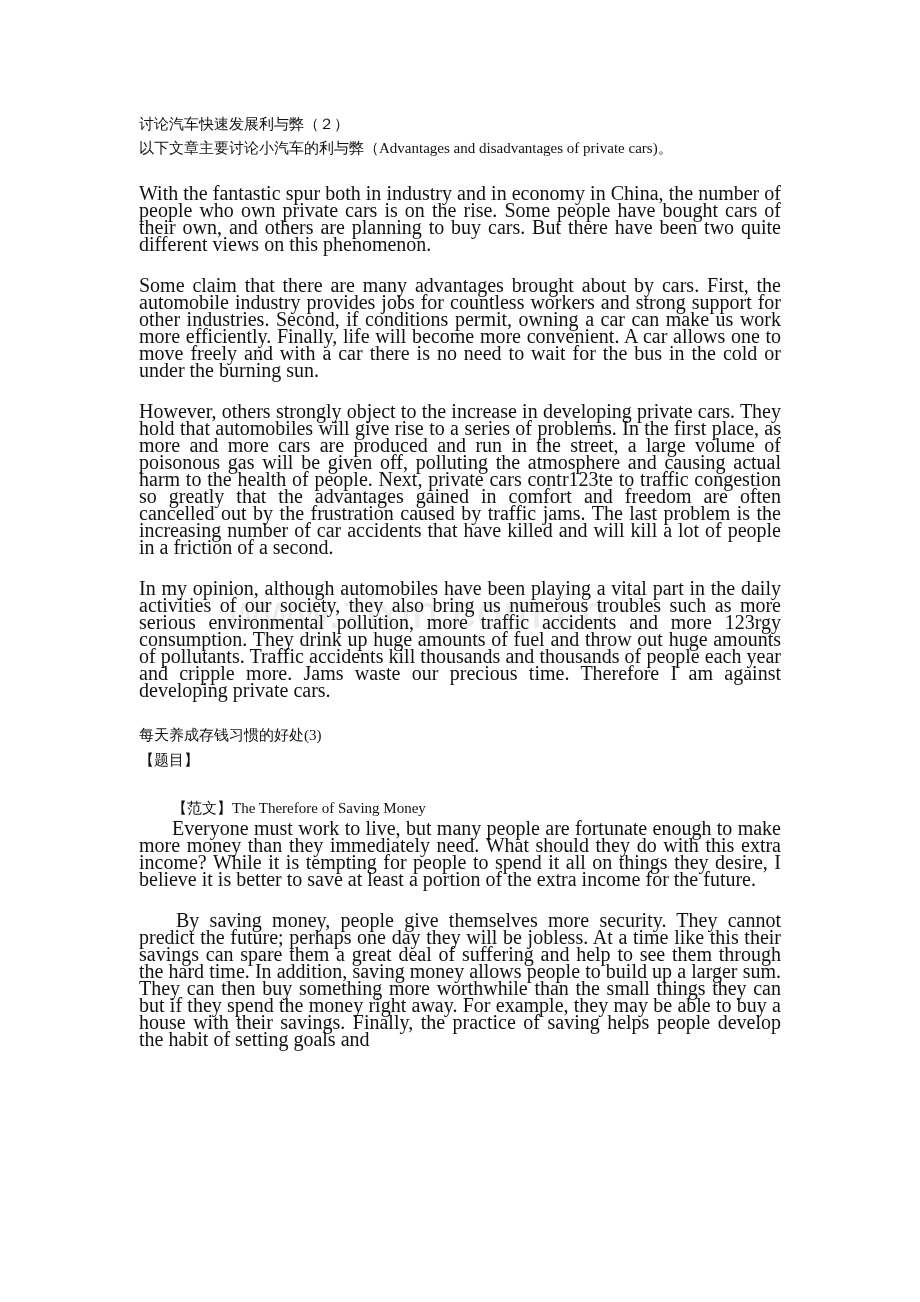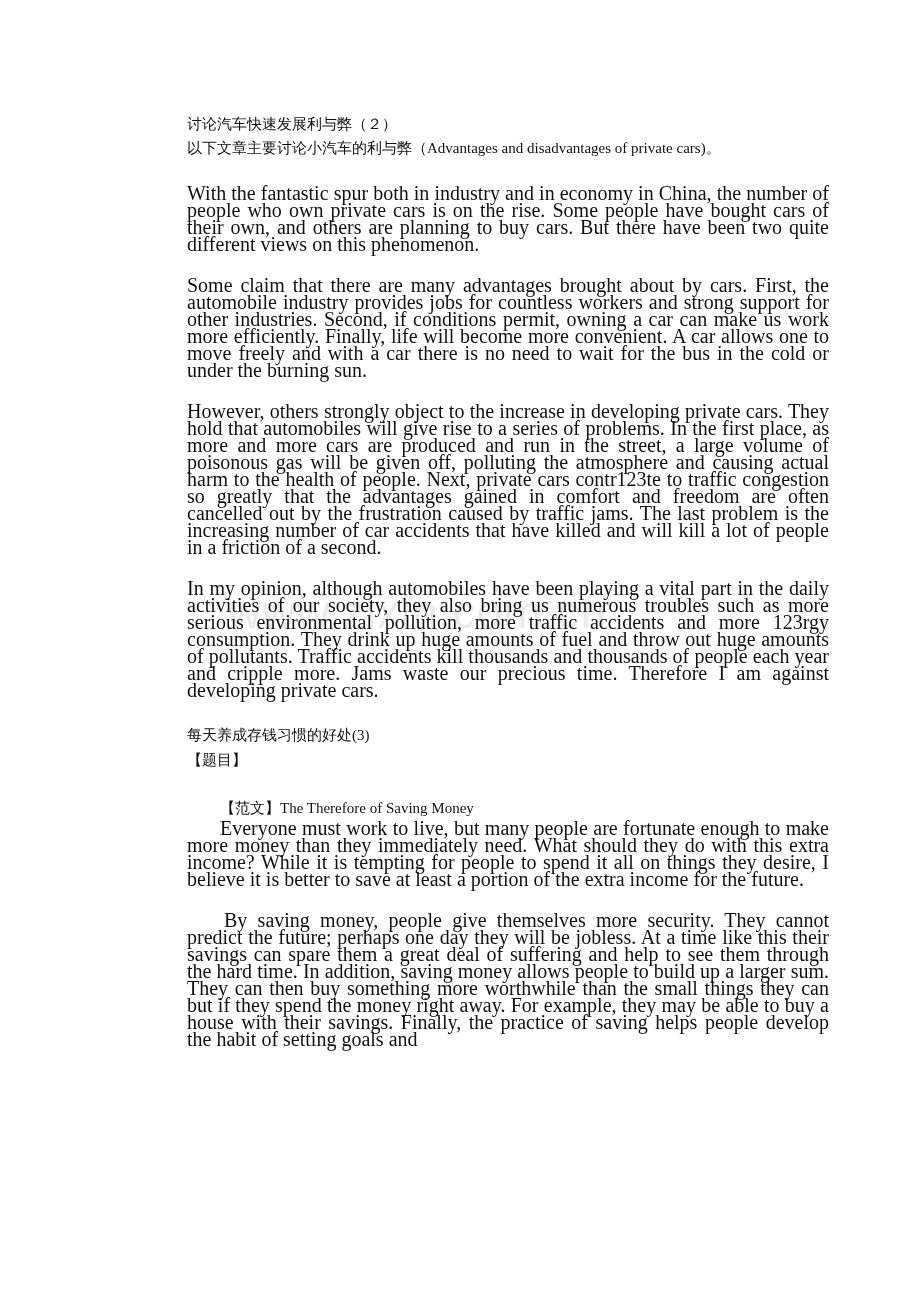--- a/index.html
+++ b/index.html
@@ -1,18 +1,18 @@
 <!DOCTYPE html>
 <html><head>
 <meta charset="utf-8">
 <style>
   html, body { margin: 0; padding: 0; background: #ffffff; }
   body { width: 920px; height: 1302px; position: relative; overflow: hidden;
          font-family: "Liberation Serif", "DejaVu Serif", serif; color: #111; }
-  .page { position: absolute; left: 139px; top: 112px; width: 642px; margin-left: 48px; }
+  .page { position: absolute; left: 139px; top: 112px; width: 642px; }
   .line { font-size: 15px; line-height: 24.2px; margin: 0; }
   p.para { font-size: 20px; line-height: 17px; margin: 0; text-align: justify; text-align-last: left; }
   .gap { height: 24.2px; }
   .indent { text-indent: 33px; }
   .indent2 { padding-left: 33px; }
   .indent-lg { text-indent: 37px; }
   .watermark { position: absolute; left: 228px; top: 585px; font-family: Liberation Sans, sans-serif;
                font-size: 46px; color: #ebebeb; letter-spacing: 1px; pointer-events: none; z-index: 0; white-space: nowrap; }
   .content { position: relative; z-index: 1; }
 </style>

